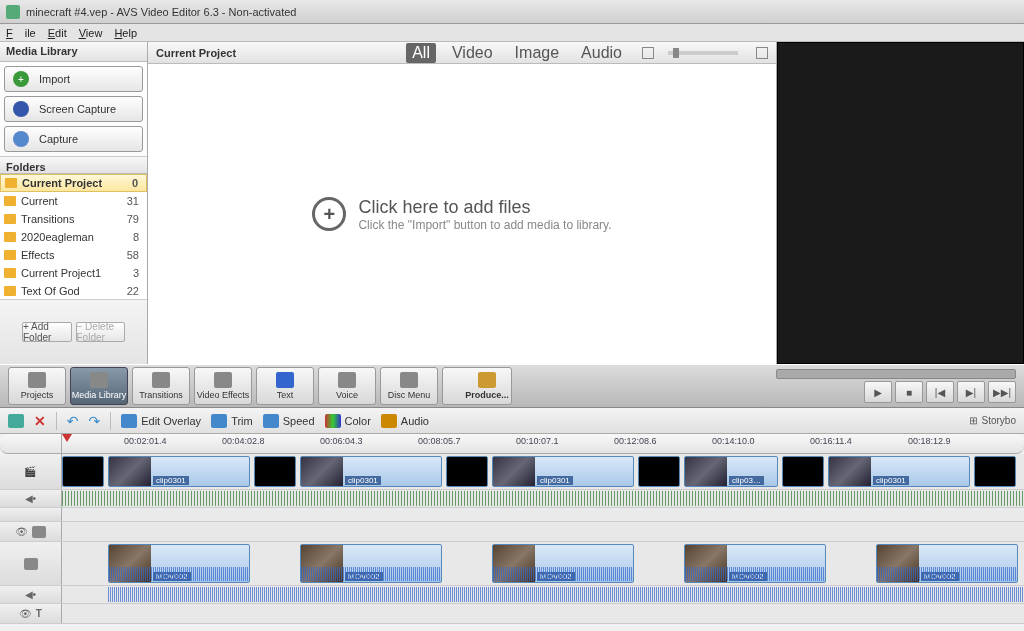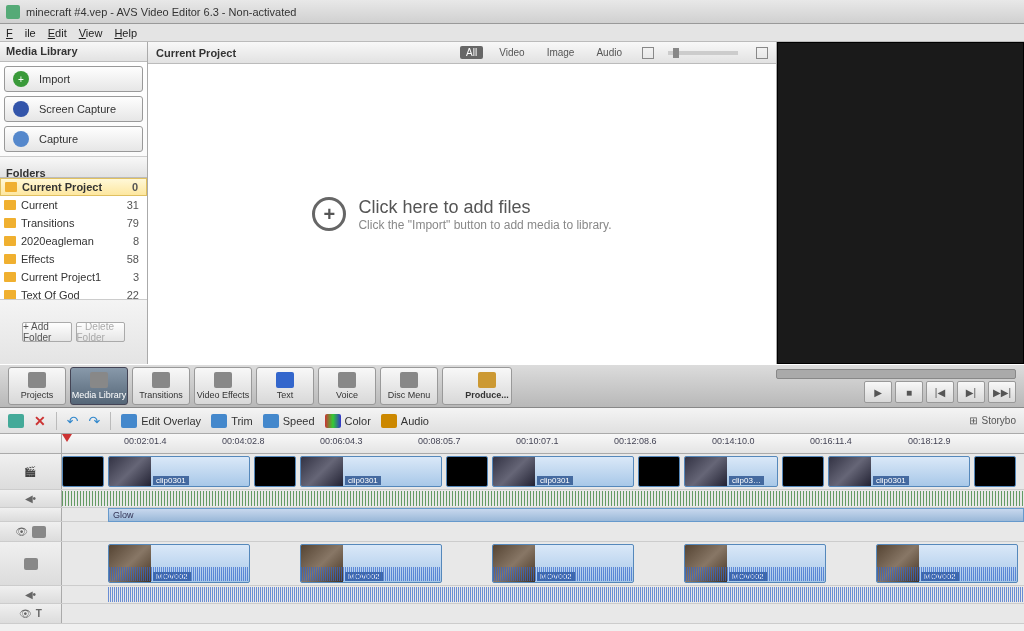--- a/index.html
+++ b/index.html
@@ -11,34 +11,34 @@
 .menubar span u { text-decoration: underline; }
 .upper { height: 322px; display: flex; background: #ececec; }
 .sidebar { width: 148px; background: linear-gradient(#fff,#f4f4f4); border-right: 1px solid #aaa; display: flex; flex-direction: column; }
 .panel-header { height: 20px; background: linear-gradient(#f8f8f8,#e2e2e2); font-size: 11px; font-weight: bold; color: #333; padding: 3px 6px; border-bottom: 1px solid #bbb; }
 .side-btns { padding: 4px; display: flex; flex-direction: column; gap: 4px; }
 .side-btn { height: 26px; background: linear-gradient(#fefefe,#e6e6e6); border: 1px solid #999; border-radius: 3px; display: flex; align-items: center; padding: 0 8px; font-size: 11px; color: #333; cursor: default; }
 .side-btn .ic { width: 16px; height: 16px; margin-right: 10px; border-radius: 8px; display: flex; align-items: center; justify-content: center; font-size: 10px; color: #fff; }
 .ic-import { background: #3a9a3a; }
 .ic-capture { background: #5588cc; }
 .ic-screen { background: #3355aa; border-radius: 2px; }
-.folders-header { height: 18px; font-size: 11px; font-weight: bold; color: #333; padding: 10px 6px; background: linear-gradient(#f8f8f8,#e2e2e2); border-top: 1px solid #ccc; border-bottom: 1px solid #bbb; }
+.folders-header { height: 18px; font-size: 11px; font-weight: bold; color: #333; padding: 4px 6px; background: linear-gradient(#f8f8f8,#e2e2e2); border-top: 1px solid #ccc; border-bottom: 1px solid #bbb; }
 .folder-list { flex: 1; background: #fff; overflow: hidden; font-size: 11px; }
 .folder-row { display: flex; align-items: center; padding: 2px 4px; height: 18px; cursor: default; }
 .folder-row.sel { background: linear-gradient(#fff8d8,#fde7a0); border: 1px solid #e0c060; font-weight: bold; }
 .folder-row .fico { width: 12px; height: 10px; background: #f0b030; margin-right: 5px; border-radius: 1px; }
 .folder-row .fname { flex: 1; color: #333; }
 .folder-row .fcount { color: #555; padding-right: 4px; }
 .folder-actions { display: flex; gap: 4px; padding: 22px; background: linear-gradient(#f4f4f4,#e4e4e4); border-top: 1px solid #ccc; }
 .fa-btn { flex: 1; height: 20px; font-size: 10px; background: linear-gradient(#fefefe,#e6e6e6); border: 1px solid #aaa; border-radius: 2px; display: flex; align-items: center; justify-content: center; color: #555; }
 .fa-btn.dis { color: #aaa; }
 .center { flex: 1; display: flex; flex-direction: column; background: #fff; border-right: 1px solid #aaa; }
 .center-head { height: 22px; display: flex; align-items: center; padding: 0 8px; background: linear-gradient(#f8f8f8,#e2e2e2); border-bottom: 1px solid #bbb; font-size: 11px; }
 .center-head .title { font-weight: bold; color: #333; flex: 1; }
-.filter-tabs { display: flex; gap: 10px; align-items: center; font-size: 10px; color: #555; }
+.filter-tabs { display: flex; gap: 10px; align-items: center; font-size: 16px; color: #555; }
 .filter-tabs .ft { padding: 1px 6px; cursor: default; }
 .filter-tabs .ft.active { background: #666; color: #fff; border-radius: 2px; }
 .zoom-slider { width: 70px; height: 4px; background: #ccc; margin: 0 4px; position: relative; }
 .zoom-slider .thumb { width: 6px; height: 10px; background: #888; position: absolute; top: -3px; left: 5px; }
 .zoom-box { width: 12px; height: 12px; border: 1px solid #888; margin-left: 4px; }
 .center-body { flex: 1; display: flex; align-items: center; justify-content: center; flex-direction: row; gap: 12px; color: #666; }
 .add-circle { width: 34px; height: 34px; border: 3px solid #666; border-radius: 50%; display: flex; align-items: center; justify-content: center; font-size: 20px; font-weight: bold; color: #555; }
 .add-text .h { font-size: 18px; color: #555; }
 .add-text .s { font-size: 12px; color: #888; }
 .preview { width: 247px; background: #222; display: flex; flex-direction: column; }
@@ -52,21 +52,21 @@
 .play-btn { width: 28px; height: 22px; background: linear-gradient(#f8f8f8,#d8d8d8); border: 1px solid #999; border-radius: 2px; display: flex; align-items: center; justify-content: center; font-size: 10px; color: #555; }
 .pb-track { width: 240px; height: 10px; background: #aaa; border: 1px solid #888; border-radius: 2px; }
 .edit-toolbar { height: 26px; background: linear-gradient(#f4f4f4,#e0e0e0); border-bottom: 1px solid #aaa; display: flex; align-items: center; padding: 0 8px; gap: 10px; font-size: 11px; color: #333; }
 .et-group { display: flex; align-items: center; gap: 4px; }
 .et-ico { width: 16px; height: 14px; background: #4488cc; border-radius: 2px; }
 .et-sep { width: 1px; height: 18px; background: #bbb; }
 .et-red { color: #c33; font-size: 14px; font-weight: bold; }
 .et-undo { color: #3388cc; font-size: 14px; }
 .story-toggle { margin-left: auto; font-size: 10px; color: #555; display: flex; align-items: center; gap: 4px; }
 .timeline-wrap { height: 197px; background: #f0f0f0; overflow: hidden; position: relative; }
-.ruler { height: 20px; background: linear-gradient(#f8f8f8,#e4e4e4); border-bottom: 1px solid #aaa; display: flex; position: relative; font-size: 9px; color: #445; }
+.ruler { height: 20px; background: linear-gradient(#f8f8f8,#e4e4e4); border-bottom: 1px solid #aaa; display: flex; position: relative; font-size: 9px; color: #445; border-radius: 8px; }
 .ruler .left-gap { width: 62px; border-right: 1px solid #aaa; }
 .ruler .ticks { flex: 1; position: relative; }
 .ruler .tick { position: absolute; top: 2px; }
 .ruler .playhead { position: absolute; left: 62px; top: 0; width: 0; height: 0; border-left: 5px solid transparent; border-right: 5px solid transparent; border-top: 8px solid #cc3333; }
 .tracks { display: flex; flex-direction: column; }
 .track { display: flex; border-bottom: 1px solid #ccc; background: #eaeaea; }
 .track-head { width: 62px; background: linear-gradient(#f0f0f0,#dcdcdc); border-right: 1px solid #aaa; display: flex; align-items: center; justify-content: center; gap: 4px; font-size: 10px; color: #666; }
 .track-head .th-ico { width: 14px; height: 12px; background: #888; border-radius: 2px; }
 .track-body { flex: 1; position: relative; background: #e8e8e8; }
 .clip { position: absolute; top: 2px; bottom: 2px; background: linear-gradient(#dae8f8,#a8c8e8); border: 1px solid #5588bb; border-radius: 2px; overflow: hidden; font-size: 8px; color: #fff; padding-left: 40px; }
@@ -338,23 +338,20 @@
     <div class="track aud">
       <div class="track-head">
           <span>◀•</span>
         </div>
       <div class="track-body">
           <div class="audio-wave"></div>
         </div>
     </div>
     <div class="track fx">
       <div class="track-head"></div>
-      <div class="track-body">
-          <div class="effect-bar" style="left:46px">Glow</div>
-        </div>
     </div>
     <div class="track small">
       <div class="track-head">
           <span>👁</span>
           <div class="th-ico"></div>
         </div>
       <div class="track-body"></div>
     </div>
     <div class="track overlay">
       <div class="track-head">

